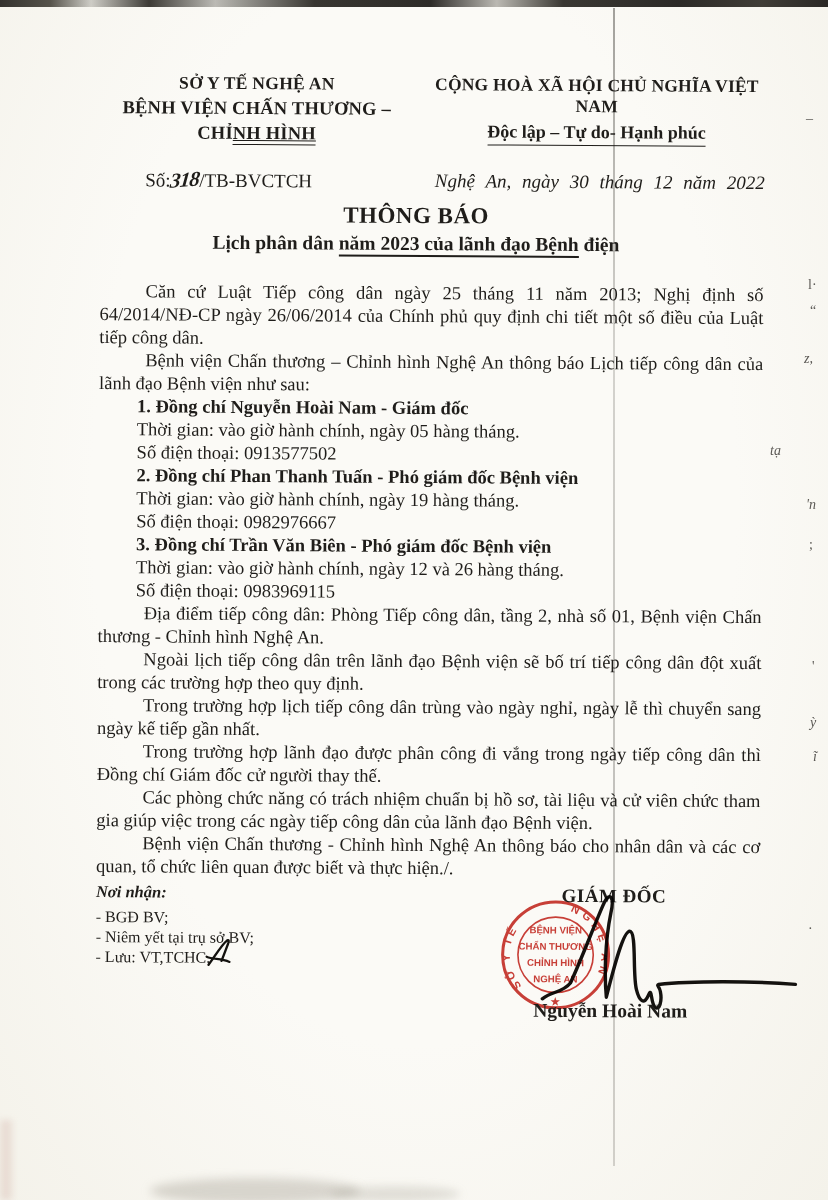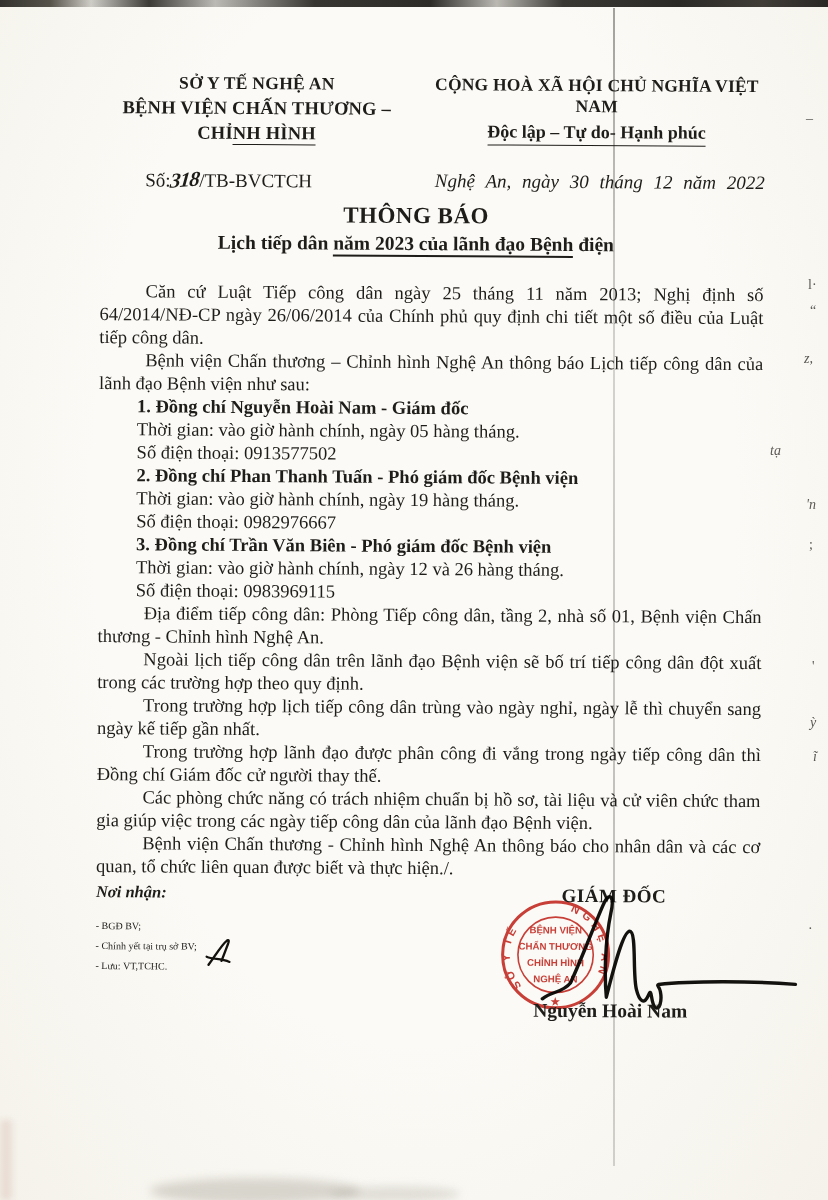--- a/index.html
+++ b/index.html
@@ -20,21 +20,21 @@
   .smudge2{position:absolute;left:330px;top:1186px;width:130px;height:16px;border-radius:50%;
     background:rgba(140,135,122,.22);filter:blur(4px);}
   .edge-tint{position:absolute;left:0;top:1120px;width:12px;height:80px;
     background:rgba(205,165,155,.28);filter:blur(3px);}
   .frag{position:absolute;color:rgba(45,42,38,.78);font-size:14px;line-height:1;}
   .frag.it{font-style:italic;}
   
   .org-block{position:absolute;left:118px;top:72px;width:272px;text-align:center;line-height:25px;}
   .org-l1{font-size:17.5px;font-weight:bold;letter-spacing:.3px;}
   .org-l2,.org-l3{font-size:18.5px;font-weight:bold;letter-spacing:.2px;}
-  .u-part{border-bottom:1.8px solid #1f1d1a;padding-bottom:1px;}
+  .u-part{border-bottom:1.8px solid #1f1d1a;padding-bottom:1px;text-decoration:underline;}
   .national-block{position:absolute;left:418px;top:74px;width:352px;text-align:center;}
   .nat-l1{font-size:17.5px;font-weight:bold;letter-spacing:.2px;}
   .nat-l2{display:inline-block;font-size:18px;font-weight:bold;margin-top:5px;
     border-bottom:1.8px solid #1f1d1a;padding-bottom:2px;}
   .doc-number{position:absolute;left:143px;top:169px;font-size:19px;}
   .hand{font-style:italic;display:inline-block;transform:skewX(-10deg) rotate(-5deg);font-size:21px;font-weight:bold;letter-spacing:-1px;}
   .dateline{position:absolute;left:425px;top:170px;width:345px;text-align:center;
     font-style:italic;font-size:19px;word-spacing:6px;}
   
   .title{position:absolute;left:60px;right:60px;top:203px;text-align:center;
@@ -43,22 +43,22 @@
     font-size:19.5px;font-weight:bold;}
   .u-sub{border-bottom:2px solid #1f1d1a;padding-bottom:1px;}
   
   .doc-body{position:absolute;left:98px;top:282px;width:664px;font-size:18.5px;line-height:23px;text-align:justify;}
   .doc-body p{margin:0;}
   .doc-body p.ind{text-indent:46px;}
   .sched p{margin:0;padding-left:38px;text-align:left;}
   .sched .sname{font-weight:bold;}
   
   .noinhan{position:absolute;left:98px;top:884px;font-size:16px;line-height:20px;}
-  .nn-label{font-weight:bold;font-style:italic;font-size:16.5px;margin-bottom:14px;}
-  .nn-item{font-size:10px;}
+  .nn-label{font-weight:bold;font-style:italic;font-size:16.5px;margin-bottom:5px;}
+  .nn-item{font-size:16px;}
   .flourish{position:absolute;left:206px;top:938px;}
   .sign-title{position:absolute;left:540px;top:884px;width:152px;text-align:center;
     font-size:19px;font-weight:bold;letter-spacing:.5px;}
   .stamp{position:absolute;left:502px;top:899px;mix-blend-mode:multiply;opacity:.88;}
   .sig{position:absolute;left:535px;top:886px;mix-blend-mode:multiply;}
   .sign-name{position:absolute;left:518px;top:999px;width:190px;text-align:center;
     font-size:19.5px;font-weight:bold;}
   .stamp text{font-family:"Liberation Sans","DejaVu Sans",sans-serif;font-weight:bold;}
 </style>
 </head>
@@ -95,21 +95,21 @@
     <div class="national-block">
       <div class="nat-l1">CỘNG HOÀ XÃ HỘI CHỦ NGHĨA VIỆT NAM</div>
       <div><span class="nat-l2">Độc lập – Tự do- Hạnh phúc</span></div>
     </div>
 
     <div class="doc-number"><span>Số:</span><span class="hand">318</span><span>/TB-BVCTCH</span></div>
 
     <div class="dateline">Nghệ An, ngày 30 tháng 12 năm 2022</div>
 
     <div class="title">THÔNG BÁO</div>
-    <div class="subtitle"><span>Lịch tiếp dân </span><span class="u-sub">năm 2023 của lãnh đạo Bệnh</span><span> điện</span></div>
+    <div class="subtitle"><span>Lịch phân dân </span><span class="u-sub">năm 2023 của lãnh đạo Bệnh</span><span> điện</span></div>
 
     <div class="doc-body">
       <p class="ind">Căn cứ Luật Tiếp công dân ngày 25 tháng 11 năm 2013; Nghị định số 64/2014/NĐ-CP ngày 26/06/2014 của Chính phủ quy định chi tiết một số điều của Luật tiếp công dân.</p>
       <p class="ind">Bệnh viện Chấn thương – Chỉnh hình Nghệ An thông báo Lịch tiếp công dân của lãnh đạo Bệnh viện như sau:</p>
 
       <div class="sched">
         <p class="sname">1. Đồng chí Nguyễn Hoài Nam - Giám đốc</p>
         <p>Thời gian: vào giờ hành chính, ngày 05 hàng tháng.</p>
         <p>Số điện thoại: 0913577502</p>
       </div>
@@ -128,21 +128,21 @@
       <p class="ind">Ngoài lịch tiếp công dân trên lãnh đạo Bệnh viện sẽ bố trí tiếp công dân đột xuất trong các trường hợp theo quy định.</p>
       <p class="ind">Trong trường hợp lịch tiếp công dân trùng vào ngày nghỉ, ngày lễ thì chuyển sang ngày kế tiếp gần nhất.</p>
       <p class="ind">Trong trường hợp lãnh đạo được phân công đi vắng trong ngày tiếp công dân thì Đồng chí Giám đốc cử người thay thế.</p>
       <p class="ind">Các phòng chức năng có trách nhiệm chuẩn bị hồ sơ, tài liệu và cử viên chức tham gia giúp việc trong các ngày tiếp công dân của lãnh đạo Bệnh viện.</p>
       <p class="ind">Bệnh viện Chấn thương - Chỉnh hình Nghệ An thông báo cho nhân dân và các cơ quan, tổ chức liên quan được biết và thực hiện./.</p>
     </div>
 
     <div class="noinhan">
       <div class="nn-label">Nơi nhận:</div>
       <div class="nn-item">- BGĐ BV;</div>
-      <div class="nn-item">- Chính yết tại trụ sở BV;</div>
+      <div class="nn-item">- Niêm yết tại trụ sở BV;</div>
       <div class="nn-item">- Lưu: VT,TCHC.</div>
     </div>
 
     <svg class="flourish" width="34" height="34" viewBox="0 0 34 34">
       <path d="M 5 28 C 11 20, 18 8, 23 4 C 25 2, 26 4, 24 8 L 18 24" fill="none" stroke="#14120f" stroke-width="2.4" stroke-linecap="round"></path>
       <path d="M 3 20 C 10 23, 17 21, 26 25" fill="none" stroke="#14120f" stroke-width="2.2" stroke-linecap="round"></path>
     </svg>
 
     <div class="sign-title">GIÁM ĐỐC</div>
 

